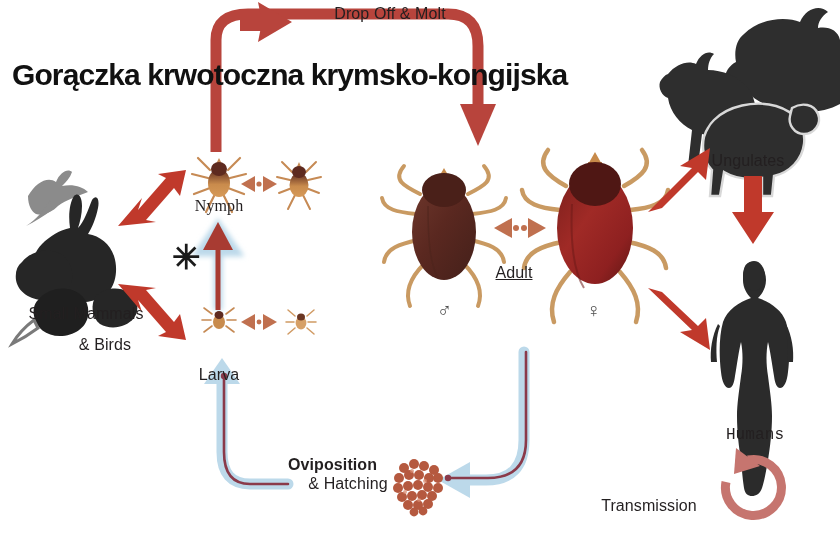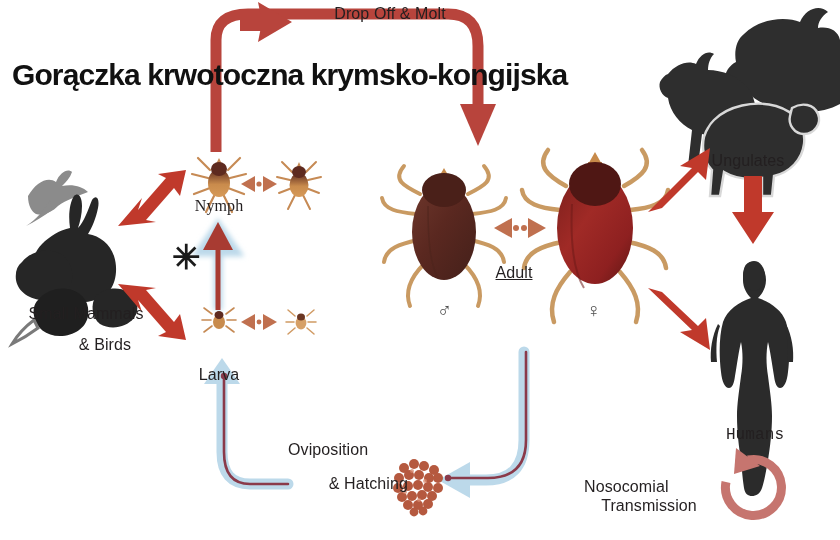--- a/index.html
+++ b/index.html
@@ -357,28 +357,27 @@
 
   <div class="lbl" style="left:184px; top:197px; width:70px;font-family:Liberation Serif, serif;">Nymph</div>
 
   <div class="lbl" style="left:184px; top:334px; width:70px;margin-top:32px;">Larva</div>
 
   <div class="lbl" style="left:478px; top:264px; width:72px;text-decoration:underline;">Adult</div>
 
   <div class="lbl" style="left:16px; top:305px; width:140px;">Small Mammals</div>
   <div class="lbl" style="left:0px; top:336px; width:140px;padding-left:35px;">&amp; Birds</div>
 
-  <div class="lbl" style="left:288px; top:441px; width:120px; text-align:left;">Oviposition</div>
-  <div class="lbl" style="left:288px; top:475px; width:120px; text-align:right;">&amp; Hatching</div>
+  <div class="lbl" style="left:288px; top:456px; width:120px; text-align:left;font-weight:bold;">Oviposition</div>
+  <div class="lbl" style="left:288px; top:475px; width:120px; text-align:center;">&amp; Hatching</div>
 
   <div class="lbl" style="left:688px; top:152px; width:120px;">Ungulates</div>
 
   <div class="lbl" style="left:700px; top:426px; width:110px;font-family:Liberation Mono, monospace;">Humans</div>
 
-  <div class="lbl" style="left:584px; top:478px; width:130px; text-align:left;">Nosocomial</div>
   <div class="lbl" style="left:584px; top:497px; width:130px; text-align:center;">Transmission</div>
 
   <div class="gender" style="left:437px; top:300px;">♂</div>
   <div class="gender" style="left:586px; top:300px;">♀</div>
 
   <div class="asterisk" style="left:172px; top:240px;">✳</div>
 
 </div>
 
 </body></html>

